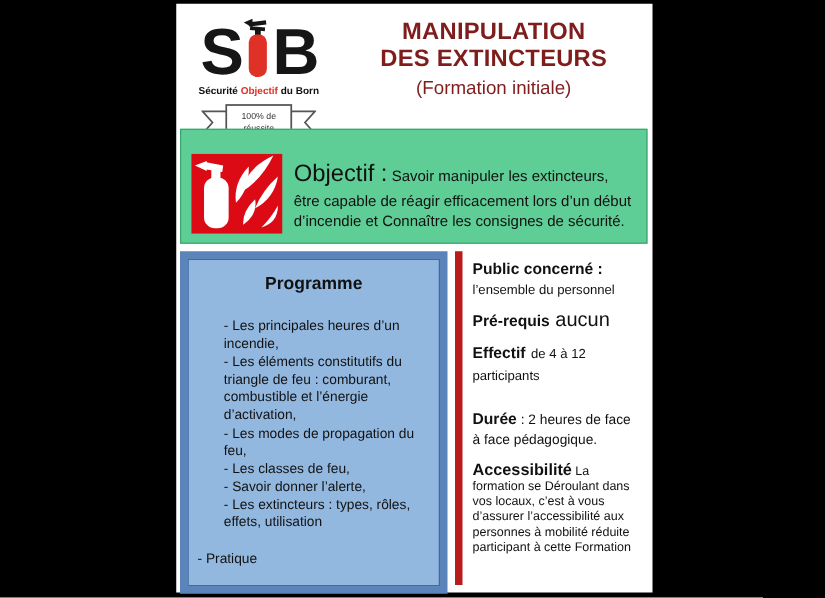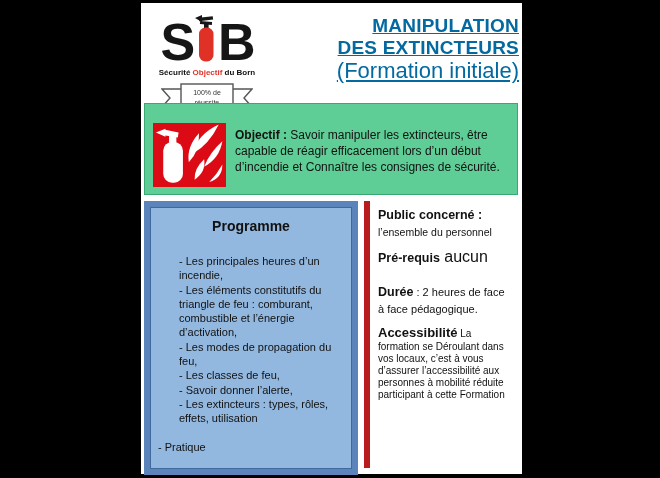--- a/index.html
+++ b/index.html
@@ -13,30 +13,30 @@
   
   .logo-block { position:absolute; left:8px; top:10px; width:116px; text-align:center; }
   .logo-row { display:flex; align-items:flex-end; justify-content:center; height:52px; }
   .logo-letter { font-size:52px; font-weight:bold; line-height:0.86; letter-spacing:-2px; color:#161616; }
   .logo-ext { margin:0 1px 1px 2px; }
   .tagline { font-size:8px; font-weight:bold; margin-top:3px; white-space:nowrap; }
   .tagline .red { color:#e03127; }
   .ribbon-wrap { margin-top:4px; }
 
   
-  .title-block { position:absolute; left:130px; top:12px; width:248px; text-align:right; color:#0369a1;text-decoration:underline; }
+  .title-block { position:absolute; left:130px; top:12px; width:248px; text-align:center; color:#7f1d1d; }
   .title-line { font-size:19px; font-weight:bold; line-height:22px; letter-spacing:0.2px; }
-  .title-sub  { font-size:22px; font-weight:normal; line-height:23px; }
+  .title-sub  { font-size:15px; font-weight:normal; line-height:23px; }
 
   
   .banner { position:absolute; left:3px; top:100px; width:374px; height:92px;
             background:#5ecd96; border:1px solid #3aa873; box-sizing:border-box; }
   .picto { position:absolute; left:8px; top:19px; width:73px; height:64px; }
   .objectif { position:absolute; left:90px; top:11px; right:8px; font-size:12px; line-height:1.35; }
-  .obj-label { font-size:12px; font-weight:bold; }
+  .obj-label { font-size:19px; font-weight:normal; }
 
   
   .prog-panel { position:absolute; left:3px; top:198px; width:214px; height:274px;
                 background:#5b84ba; box-sizing:border-box; padding:6px; }
   .prog-inner { width:100%; height:100%; background:#93b8e0; border:1px solid #41699e;
                 box-sizing:border-box; padding:6px 7px; overflow:hidden; }
   .prog-title { text-align:center; font-size:14px; font-weight:bold; margin:4px 0 20px 0; }
   .prog-section { font-size:11px; line-height:1.3; margin-bottom:14px; }
   .prog-items { padding-left:21px; }
 
@@ -134,20 +134,21 @@
 
     </div>
   </div>
 
   <div class="right-col">
 
     <p class="d-item d-public"><span class="lbl">Public concerné :</span> <span class="val-sm">l’ensemble du personnel</span></p>
 
     <p class="d-item"><span class="lbl">Pré-requis</span> <span class="val-md">aucun</span></p>
 
+    <p class="d-item"><span class="lbl">Effectif</span> <span class="val-sm">de 4 à 12 participants</span></p>
 
 
     <p class="d-item d-duree"><span class="lbl">Durée</span> <span>: 2 heures de face à face pédagogique.</span></p>
 
     <p class="d-item d-access"><span class="lbl-lg">Accessibilité</span> <span>La formation se Déroulant dans vos locaux, c’est à vous d’assurer l’accessibilité aux personnes à mobilité réduite participant à cette Formation</span></p>
 
   </div>
 </div>
 
 </body></html>

